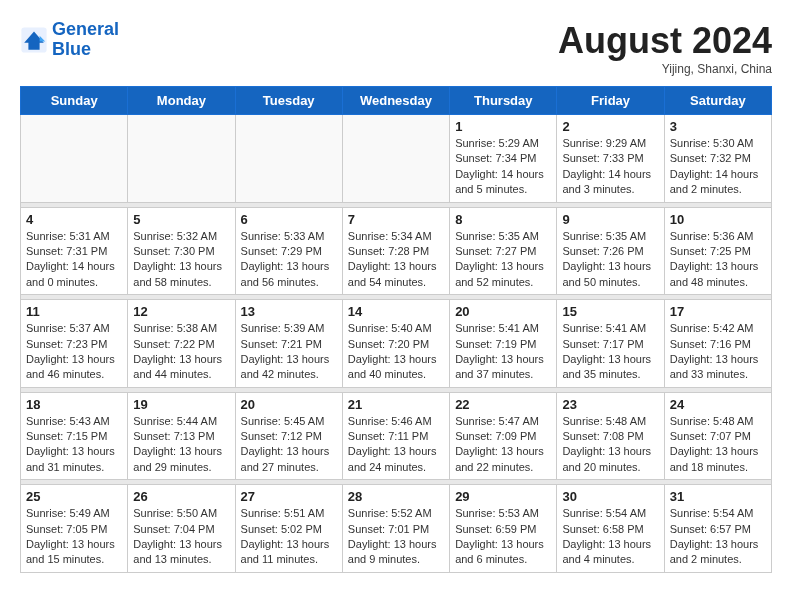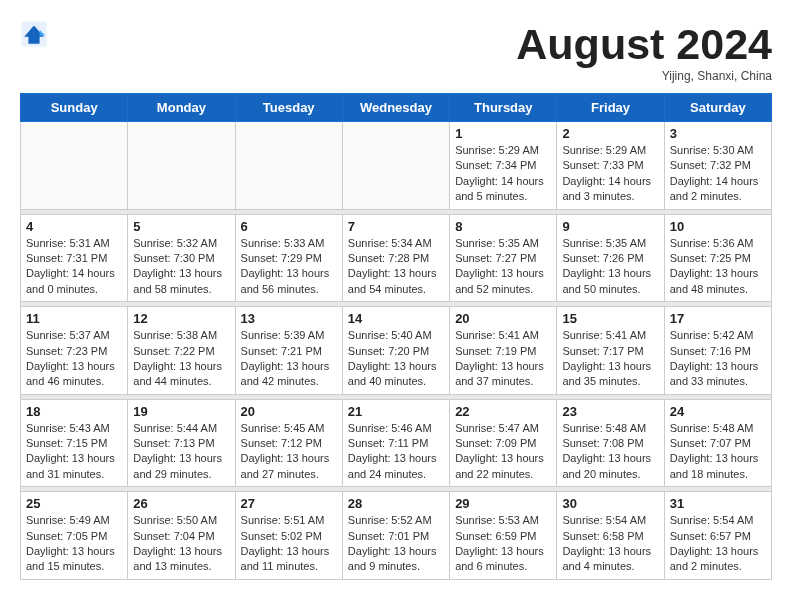--- a/index.html
+++ b/index.html
@@ -31,21 +31,21 @@
       color: #1565c0;
     }
     .logo-icon {
       width: 28px;
       height: 28px;
     }
     .title-section {
       text-align: right;
     }
     .month-title {
-      font-size: 43px;
+      font-size: 36px;
       font-weight: bold;
       color: #222;
     }
     .location-title {
       font-size: 12px;
       color: #444;
     }
     .calendar {
       width: 100%;
       border-collapse: collapse;
@@ -87,20 +87,24 @@
 </head>
 <body>
 
 <div class="header-section">
   <div class="logo">
     <svg class="logo-icon" viewBox="0 0 40 40">
       <rect x="2" y="2" width="36" height="36" rx="4" fill="#e8f0fe"></rect>
       <polygon points="20,8 34,24 28,24 28,34 12,34 12,24 6,24" fill="#1565c0"></polygon>
       <polygon points="28,14 36,22 28,22" fill="#42a5f5"></polygon>
     </svg>
+    <div class="logo-text">
+      <div><span>General</span></div>
+      <div style="color:#1565c0;">Blue</div>
+    </div>
   </div>
   <div class="title-section">
     <div class="month-title">August 2024</div>
     <div class="location-title">Yijing, Shanxi, China</div>
   </div>
 </div>
 
 <table class="calendar">
   <thead>
     <tr>
@@ -121,21 +125,21 @@
         <td class="empty"></td>
         <td>
           <div class="day-number">1</div>
           <div class="day-info">Sunrise: 5:29 AM
 Sunset: 7:34 PM
 Daylight: 14 hours
 and 5 minutes.</div>
         </td>
         <td>
           <div class="day-number">2</div>
-          <div class="day-info">Sunrise: 5:29 AM
+          <div class="day-info">Sunrise: 9:29 AM
 Sunset: 7:33 PM
 Daylight: 14 hours
 and 3 minutes.</div>
         </td>
         <td>
           <div class="day-number">3</div>
           <div class="day-info">Sunrise: 5:30 AM
 Sunset: 7:32 PM
 Daylight: 14 hours
 and 2 minutes.</div>

